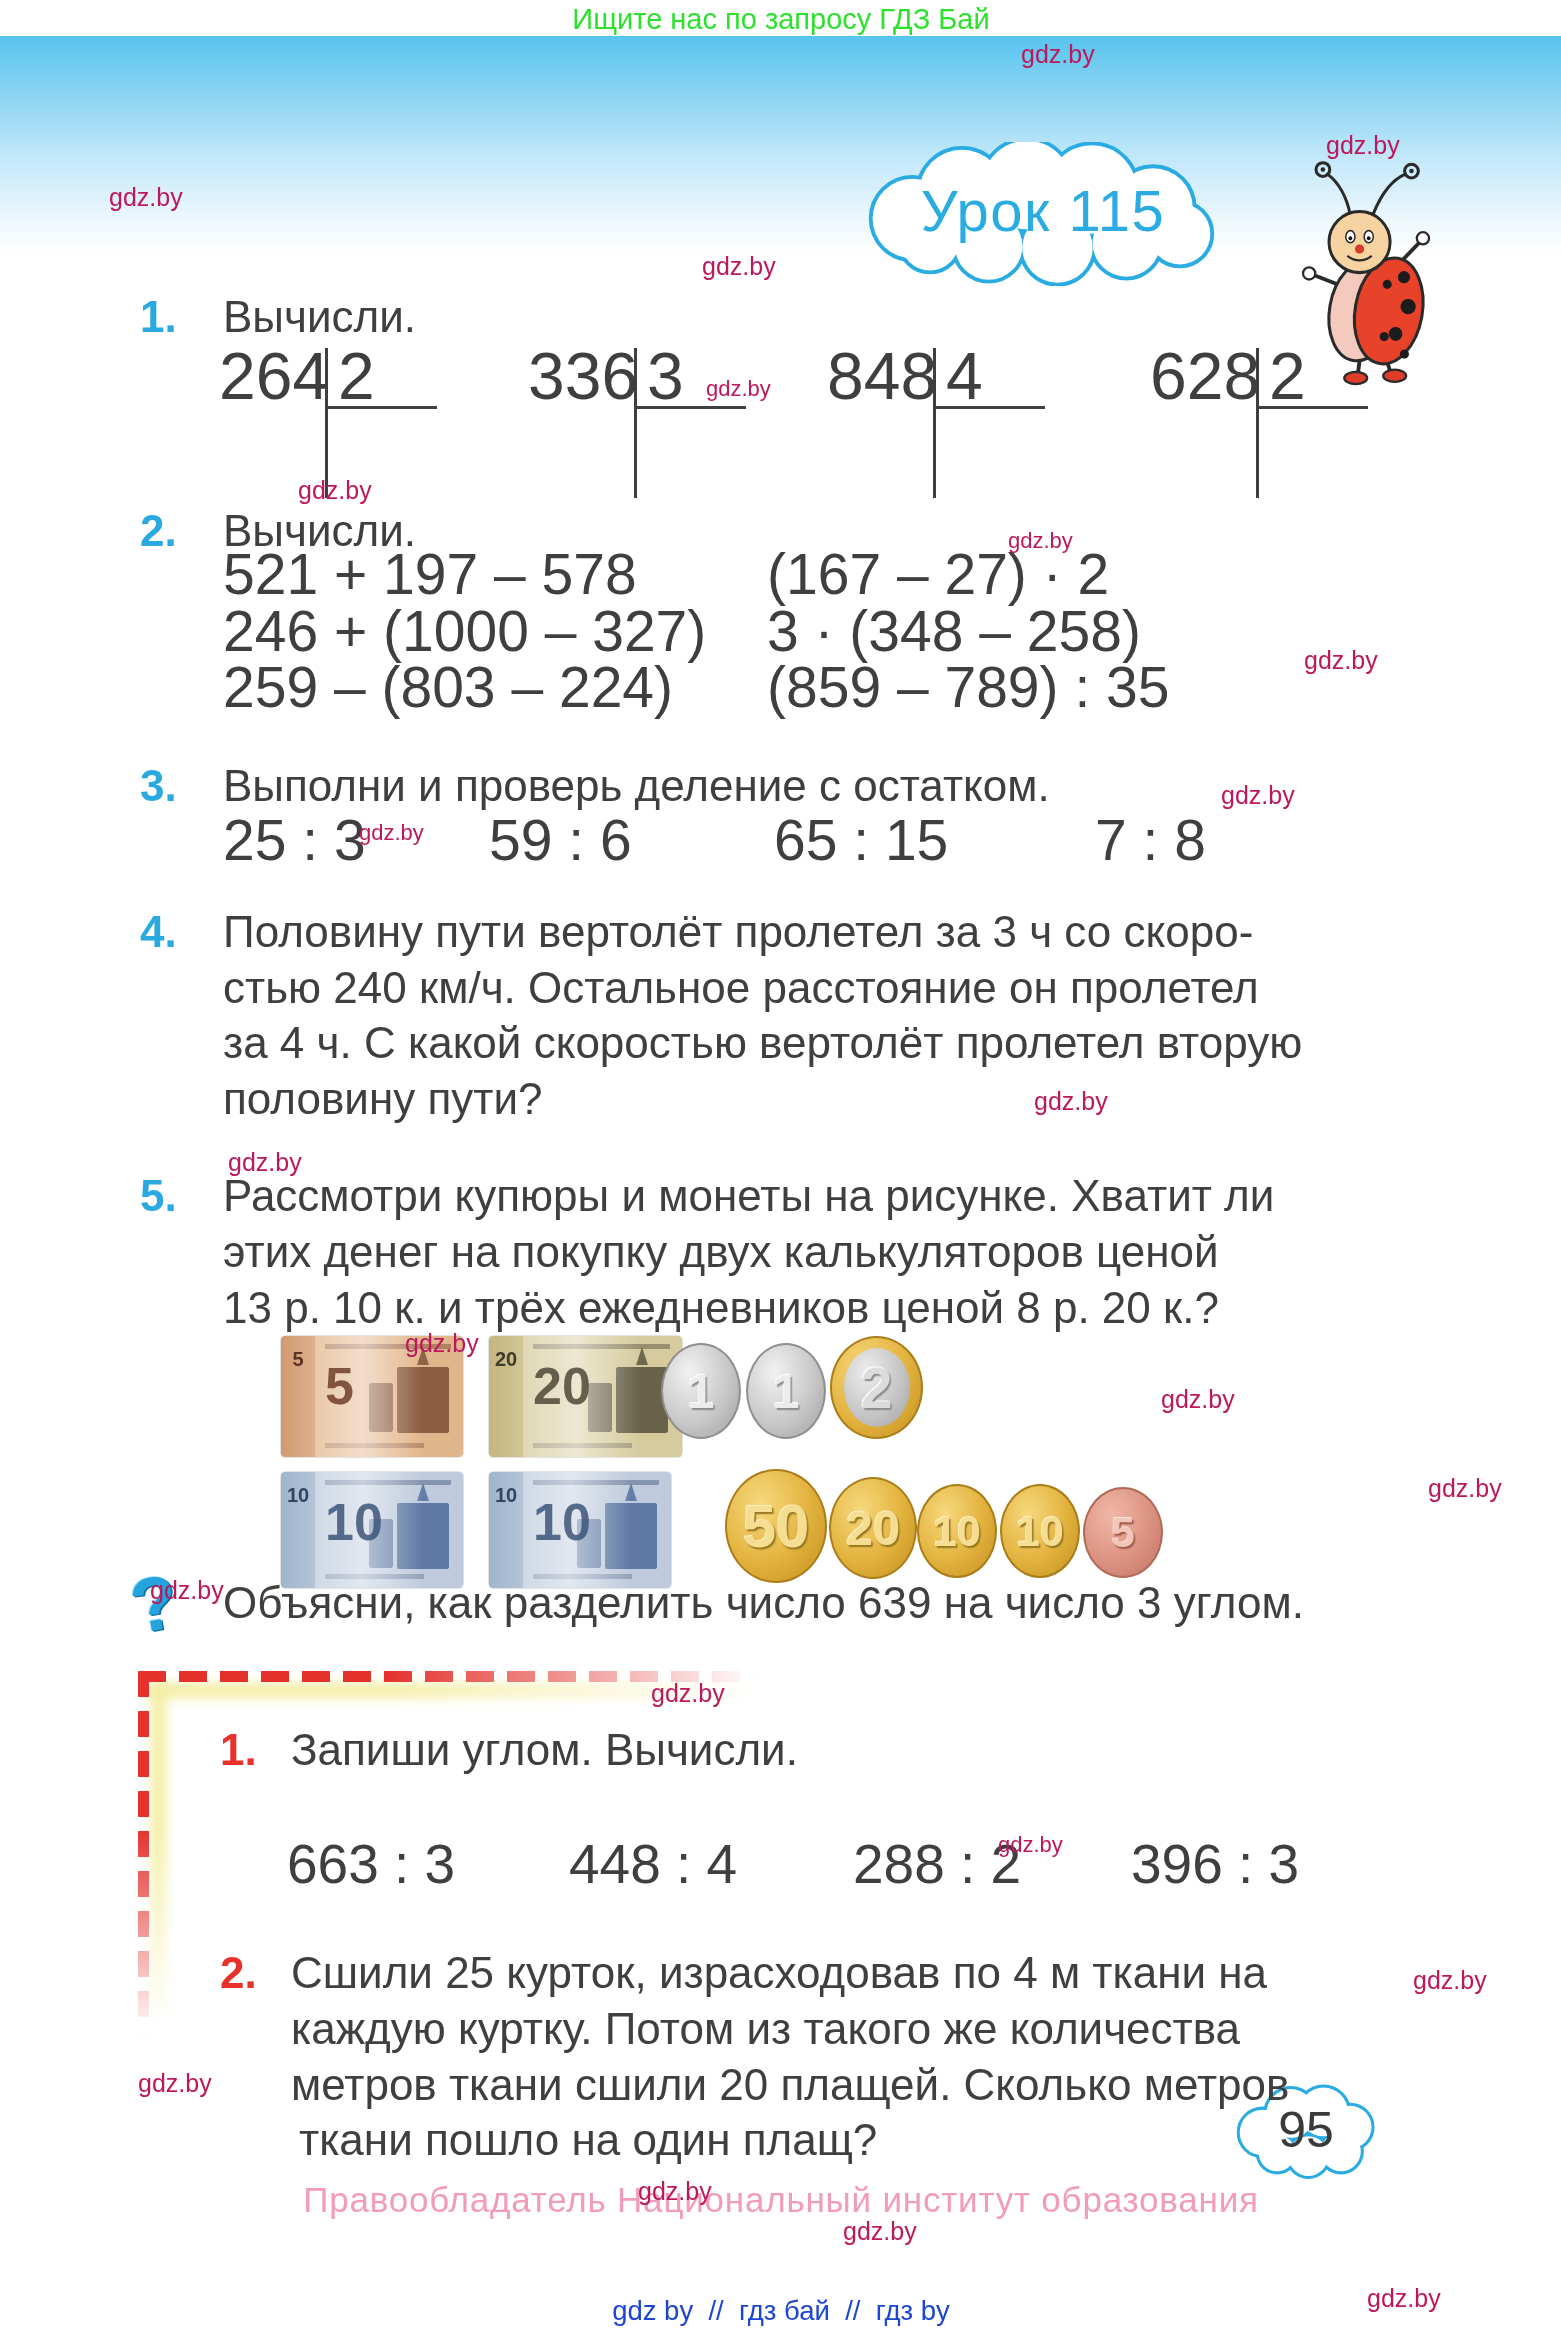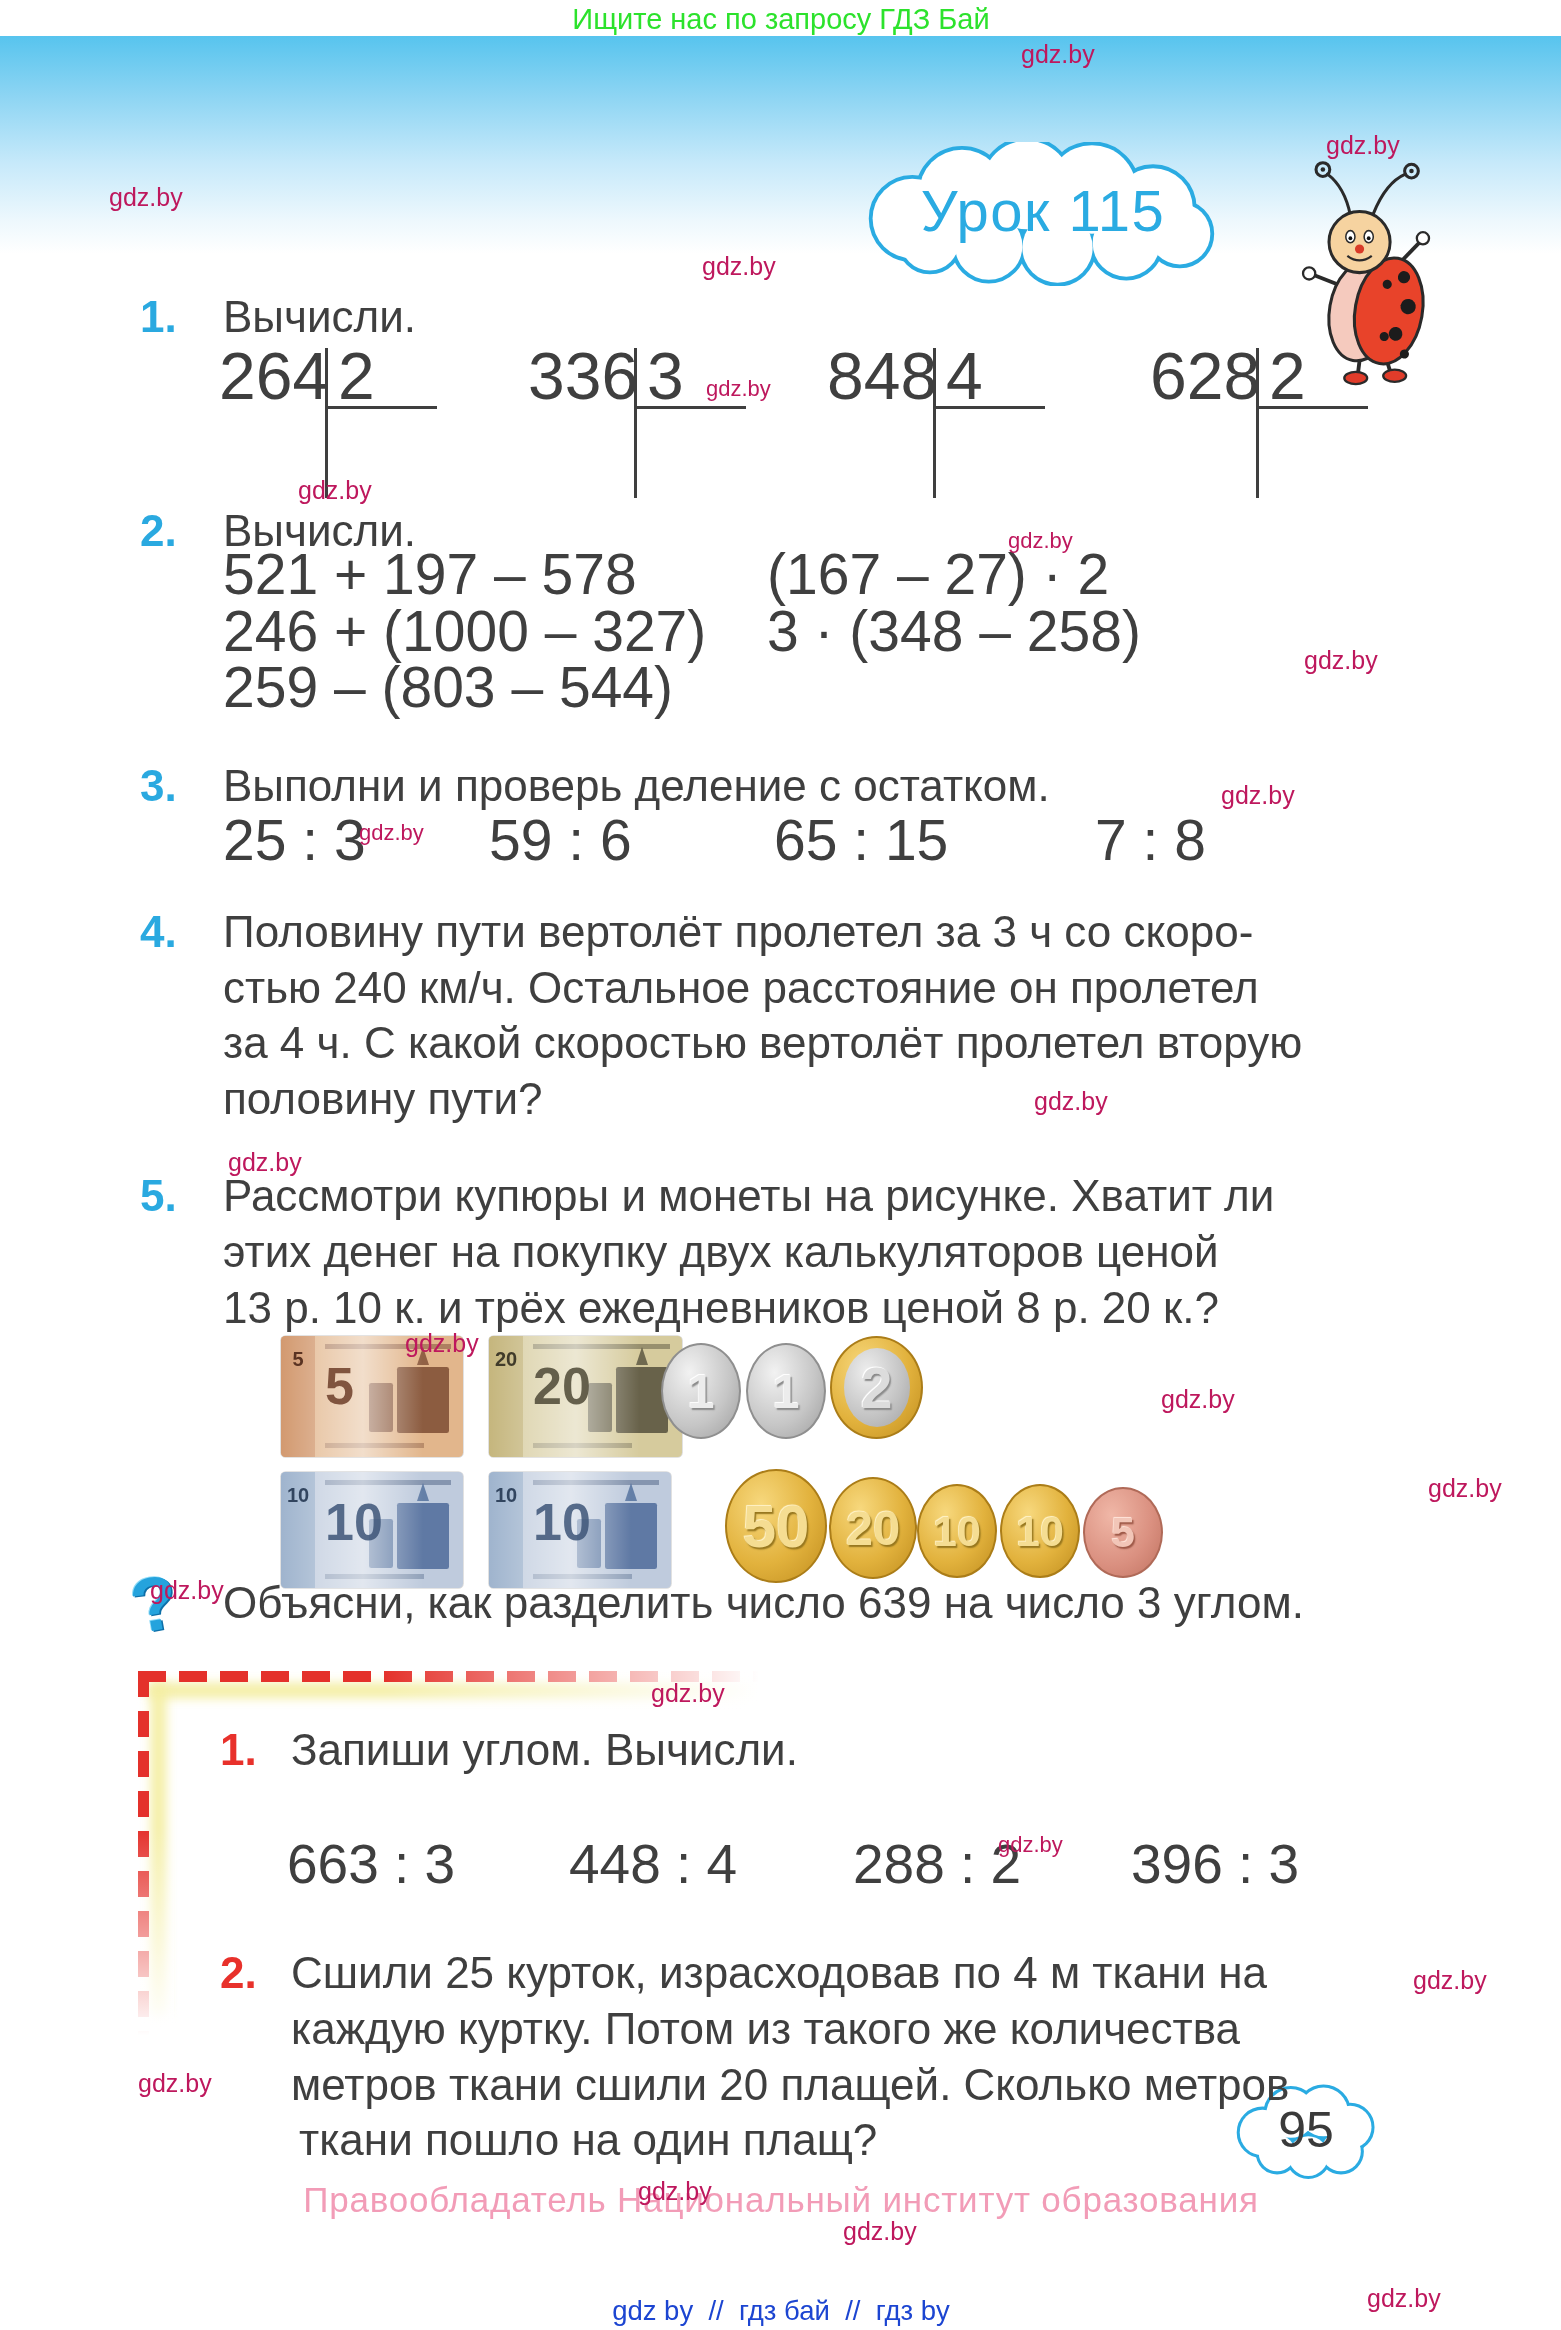--- a/index.html
+++ b/index.html
@@ -185,21 +185,22 @@
     <div class="vline"></div>
     <div class="hline"></div>
   </div>
 
   <div class="abs num" style="left:140px;top:506px;">2.</div>
   <div class="abs body-line" style="left:223px;top:506px;">Вычисли.</div>
   <div class="abs math" style="left:223px;top:541px;">521 + 197 – 578</div>
   <div class="abs math" style="left:767px;top:541px;">(167 – 27) · 2</div>
   <div class="abs math" style="left:223px;top:598px;">246 + (1000 – 327)</div>
   <div class="abs math" style="left:767px;top:598px;">3 · (348 – 258)</div>
-  <div class="abs math" style="left:223px;top:654px;">259 – (803 – 544)</div>
+  <div class="abs math" style="left:223px;top:654px;">259 – (803 – 224)</div>
+  <div class="abs math" style="left:767px;top:654px;">(859 – 789) : 35</div>
 
   <div class="abs num" style="left:140px;top:761px;">3.</div>
   <div class="abs body-line" style="left:223px;top:761px;text-align:right;">Выполни и проверь деление с остатком.</div>
   <div class="abs math" style="left:223px;top:807px;">25 : 3</div>
   <div class="abs math" style="left:489px;top:807px;">59 : 6</div>
   <div class="abs math" style="left:774px;top:807px;">65 : 15</div>
   <div class="abs math" style="left:1095px;top:807px;">7 : 8</div>
 
   <div class="abs num" style="left:140px;top:907px;">4.</div>
   <div class="abs body-line" style="left:223px;top:907px;">Половину пути вертолёт пролетел за 3 ч со скоро-</div>

